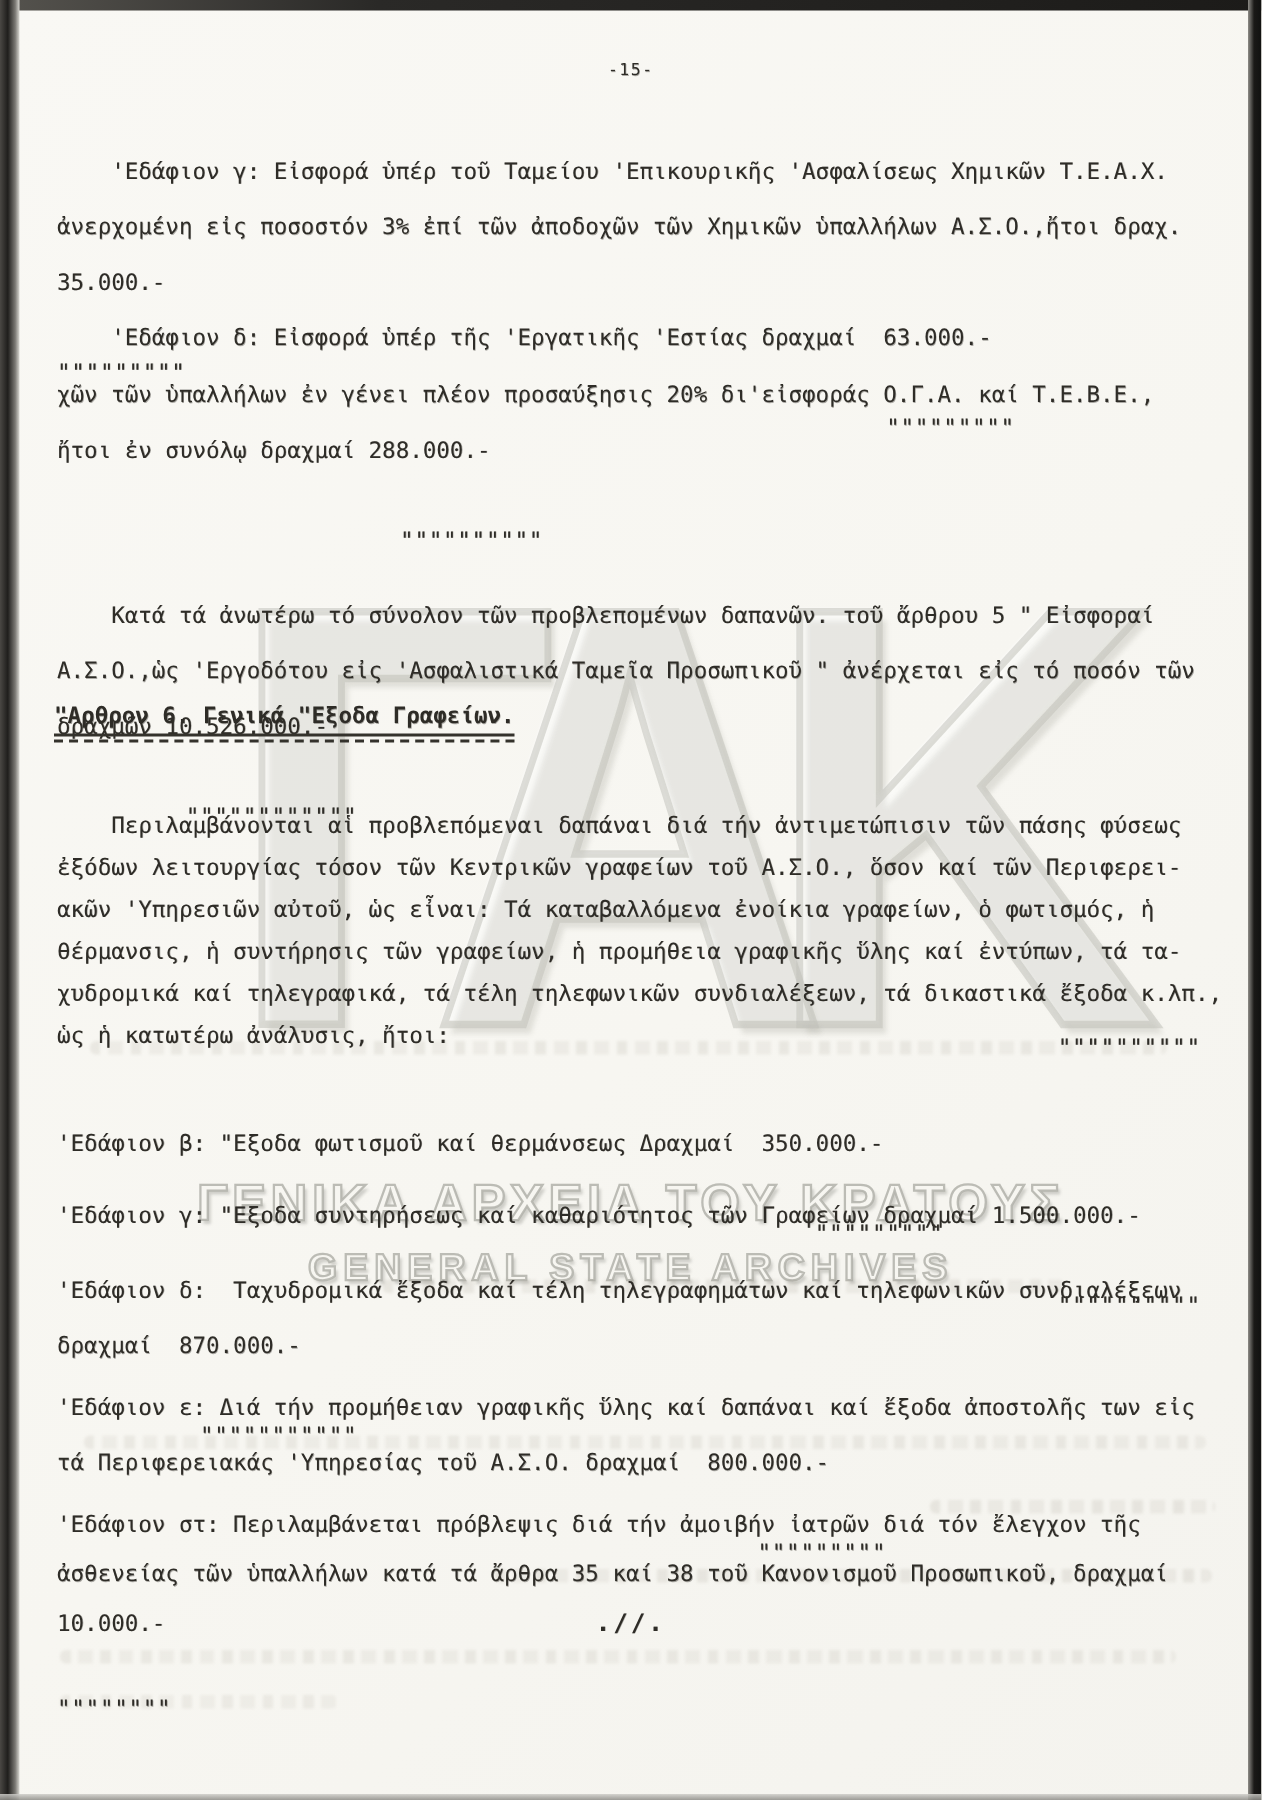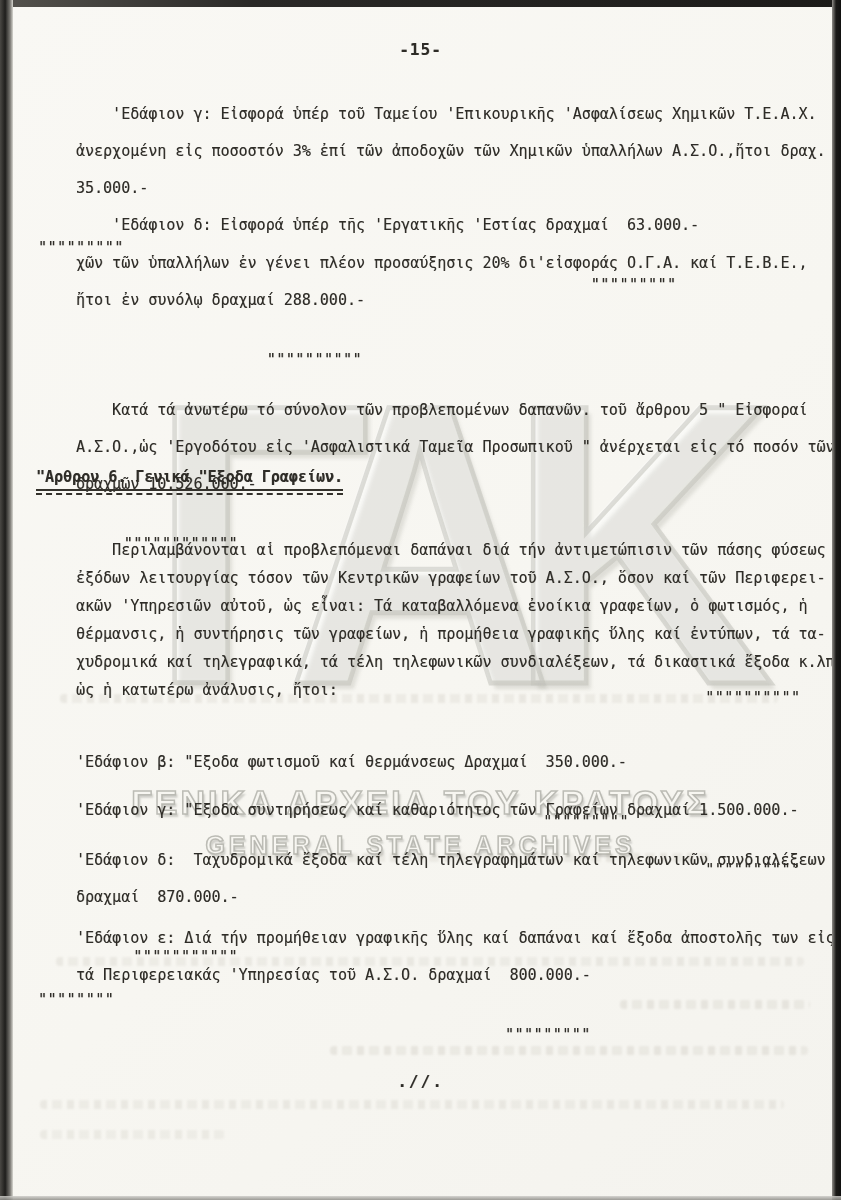--- a/index.html
+++ b/index.html
@@ -4,23 +4,23 @@
 <style>
   html,body{margin:0;padding:0;background:#d9d8d3;}
   .page{
     position:relative;width:841px;height:1200px;overflow:hidden;
     background:linear-gradient(135deg,#f9f8f4 0%,#f7f6f1 55%,#f4f3ee 100%);
     font-family:"DejaVu Sans Mono","DejaVu Sans",monospace;
     color:#2e2c27;
   }
   
   .typed{text-shadow:.4px .4px 0 rgba(42,40,35,.38);}
-  .pagenum{position:absolute;top:40px;left:0;right:0;text-align:center;font-size:16px;letter-spacing:1px;font-weight:bold;}
+  .pagenum{position:absolute;top:40px;left:0;right:0;text-align:center;font-size:11px;letter-spacing:1px;}
   .para{position:absolute;left:38px;font-size:15px;line-height:20px;white-space:pre;z-index:3;}
-  .para .line{height:37px;overflow:visible;margin-left:38px;}
+  .para .line{height:37px;overflow:visible;}
   .para.tight .line{height:28px;}
   .para.mid .line{height:33px;}
   .qrow{white-space:pre;height:18px;margin-top:-17px;font-size:15px;letter-spacing:.5px;}
   .para.mid .qrow{margin-top:-16px;}
   .heading-wrap{position:absolute;left:36px;top:467px;z-index:3;width:-moz-fit-content;width:fit-content;}
   .heading-text{display:inline-block;font-weight:bold;font-size:15px;padding-bottom:3px;border-bottom:2px solid #34322c;white-space:pre;}
   .dashline{border-top:2px dashed #34322c;margin-top:2px;}
   .endmark{position:absolute;top:1072px;left:0;right:0;text-align:center;font-size:16px;letter-spacing:2px;font-weight:bold;z-index:3;}
   
   .wm{position:absolute;z-index:1;font-family:"Liberation Sans","DejaVu Sans",sans-serif;font-weight:bold;-webkit-user-select:none;user-select:none;}
@@ -122,20 +122,21 @@
     <div><div class="line">'Εδάφιον δ:  Ταχυδρομικά ἔξοδα καί τέλη τηλεγραφημάτων καί τηλεφωνικῶν συνδιαλέξεων</div><div class="line">δραχμαί  870.000.-</div></div>
     <div class="qrow">          """""""""""</div>
   </div>
 
   <div class="para typed" style="top:888px;">
     <div><div class="line">'Εδάφιον ε: Διά τήν προμήθειαν γραφικῆς ὕλης καί δαπάναι καί ἔξοδα ἀποστολῆς των εἰς</div><div class="line">τά Περιφερειακάς 'Υπηρεσίας τοῦ Α.Σ.Ο. δραχμαί  800.000.-</div></div>
     <div class="qrow">                                                 """""""""</div>
   </div>
 
   <div class="para mid typed" style="top:966px;">
+    <div><div class="line">'Εδάφιον στ: Περιλαμβάνεται πρόβλεψις διά τήν ἀμοιβήν ἰατρῶν διά τόν ἔλεγχον τῆς</div><div class="line">ἀσθενείας τῶν ὑπαλλήλων κατά τά ἄρθρα 35 καί 38 τοῦ Κανονισμοῦ Προσωπικοῦ, δραχμαί</div><div class="line">10.000.-</div></div>
     <div class="qrow">""""""""</div>
   </div>
 
   <div class="endmark typed">.//.</div>
 
   <div class="edge edge-top"></div>
   <div class="edge edge-left"></div>
   <div class="edge edge-right"></div>
   <div class="edge edge-bottom"></div>
 

